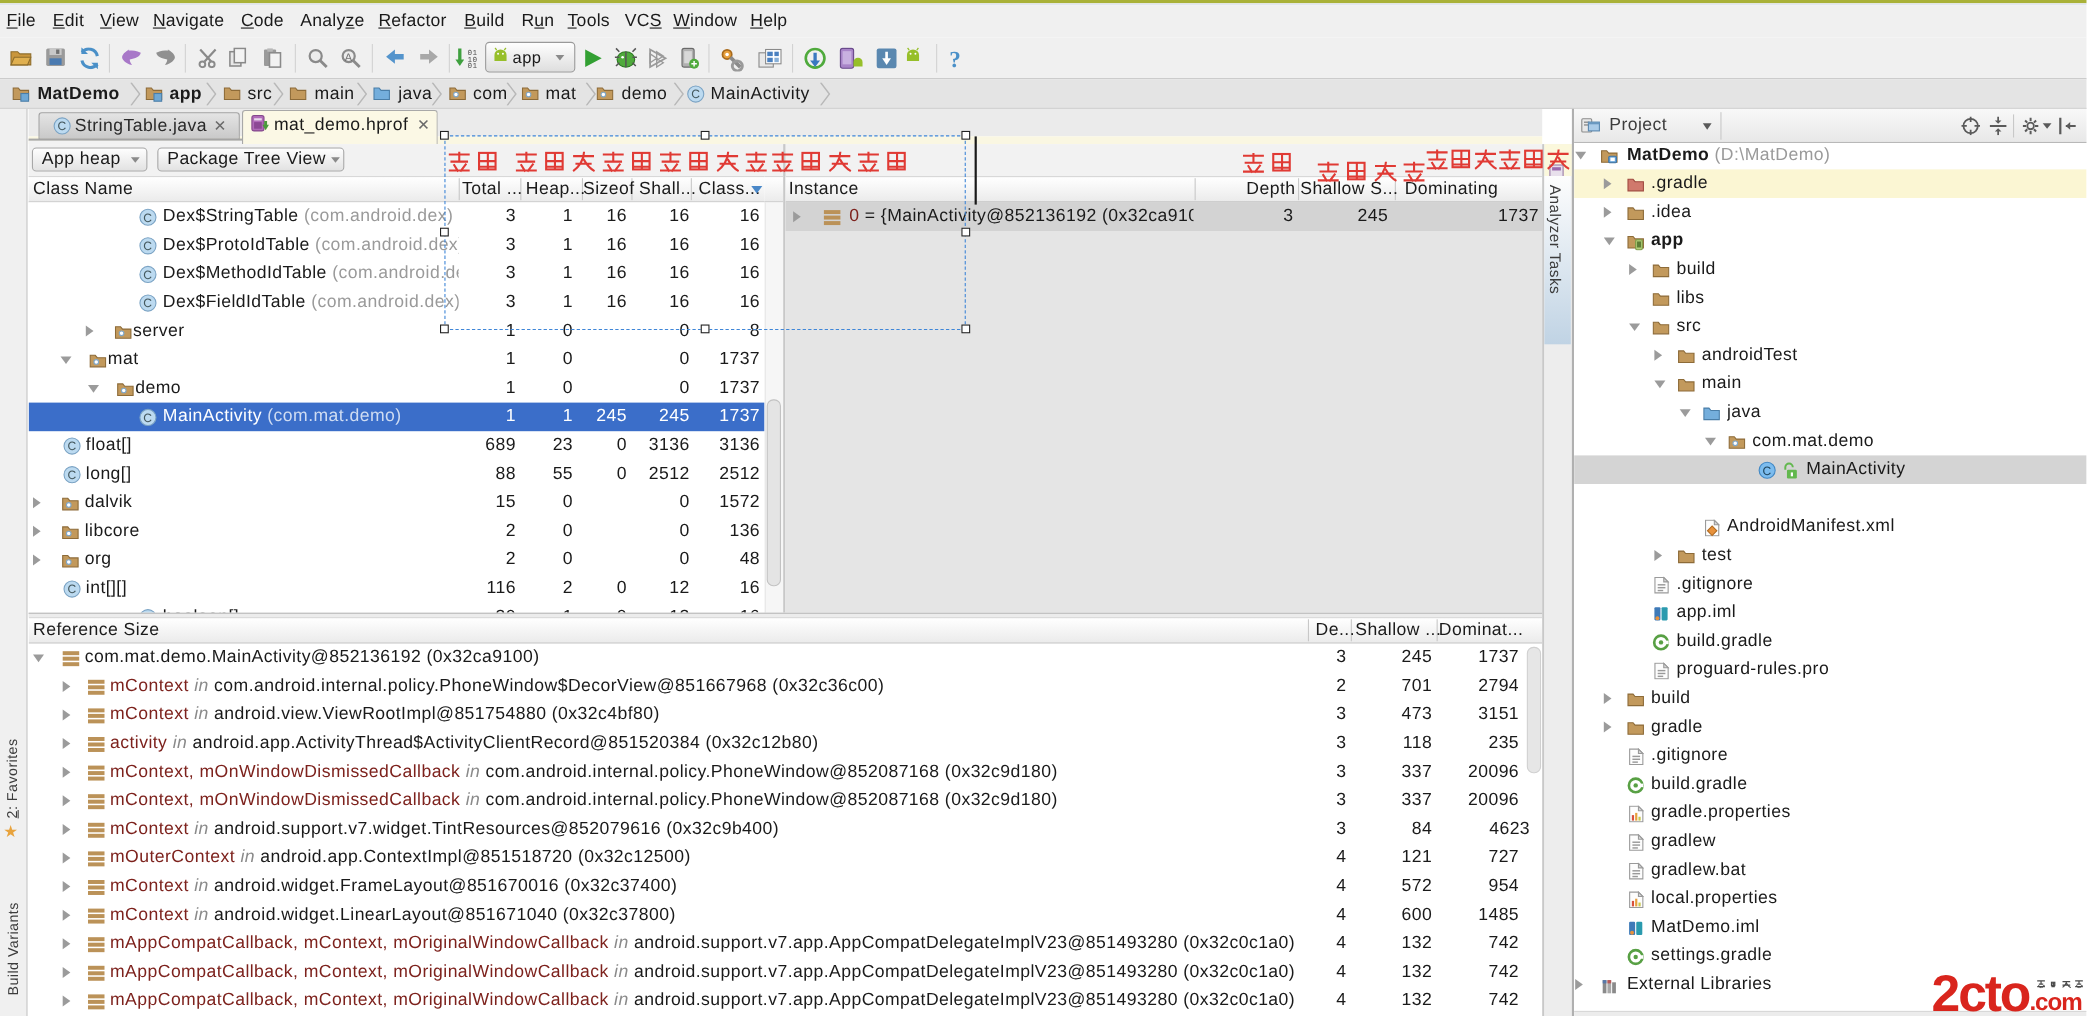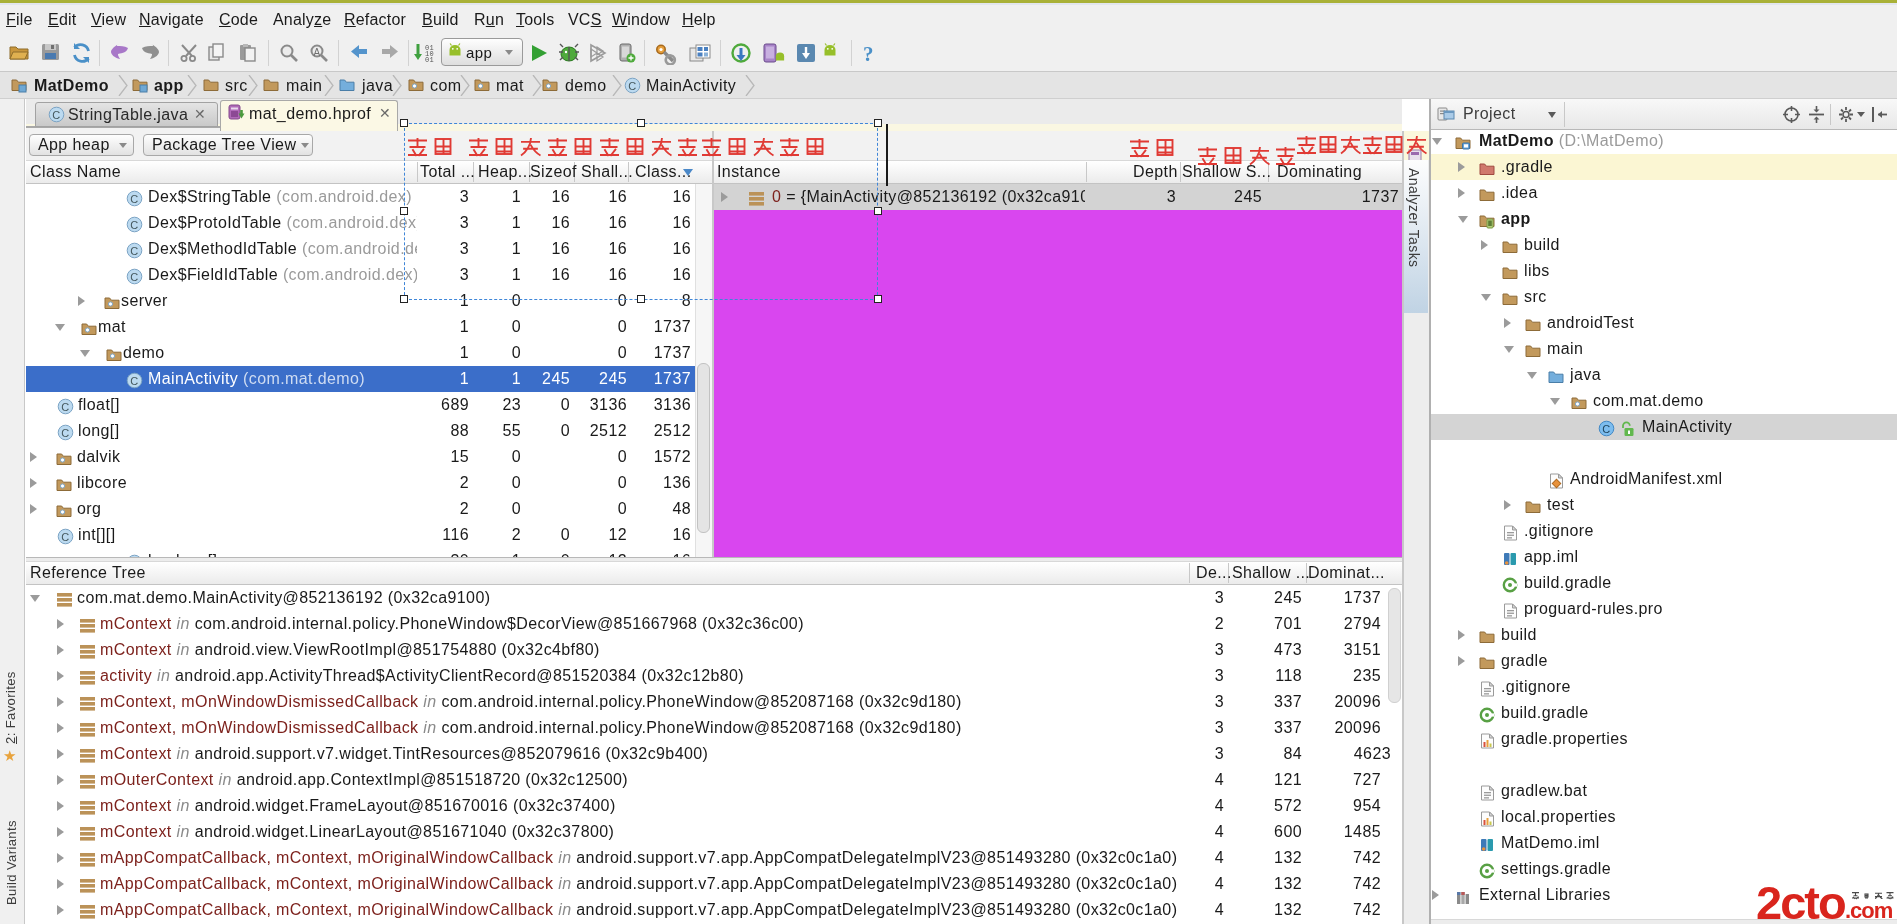--- a/index.html
+++ b/index.html
@@ -467,21 +467,21 @@
             <text x="8.5" y="12.5" text-anchor="middle" font-size="11" font-family="Liberation Sans" fill="#44585e">C</text>
           </svg></span>
         <span class="nm" style="left:122px;width:269px">boolean[]</span>
         <span class="num" style="right:226px;width:60px">30</span>
         <span class="num" style="right:174px;width:60px">1</span>
         <span class="num" style="right:125px;width:60px">0</span>
         <span class="num" style="right:68px;width:60px">12</span>
         <span class="num" style="right:4px;width:60px">16</span>
       </div>
 </div>
-<div class="abs" style="left:714px;top:160px;width:688px;height:397px;background:#d946ef;overflow:hidden">
+<div class="abs" style="left:714px;top:160px;width:688px;height:397px;background:#e5e5e5;overflow:hidden">
 <div class="hdr" style="left:0;top:0;width:688px;height:24px"></div>
 <div class="abs" style="left:3px;top:0;height:23px;line-height:23px">Instance</div>
 <div class="hsep" style="left:372px;top:2px;height:20px"></div>
 <div class="hsep" style="left:466px;top:2px;height:20px"></div>
 <div class="hsep" style="left:554px;top:2px;height:20px"></div>
 <div class="abs" style="left:419px;top:0;height:23px;line-height:23px">Depth</div>
 <div class="abs" style="left:468px;top:0;height:23px;line-height:23px">Shallow S...</div>
 <div class="abs" style="left:563px;top:0;height:23px;line-height:23px">Dominating Class</div>
 <div class="row" style="left:0;top:24px;width:688px;background:#d3d3d3">
 <span class="abs" style="left:7px;top:8px;width:0;height:0;border-left:7px solid #9b9b9b;border-top:5px solid transparent;border-bottom:5px solid transparent"></span>
@@ -492,21 +492,21 @@
           </svg></span>
 <span class="nm" style="left:58px;width:313px"><span class="maroon">0</span> = {MainActivity@852136192 (0x32ca9100</span>
 <span class="num" style="right:226px;width:60px">3</span>
 <span class="num" style="right:140px;width:60px">245</span>
 <span class="num" style="right:3px;width:70px">1737</span>
 </div>
     </div>
 <div class="abs" style="left:26px;top:557px;width:1376px;height:4px;background:#ececec;border-top:1px solid #b8b8b8"></div>
 <div class="abs" style="left:26px;top:561px;width:1376px;height:363px;background:#fff;overflow:hidden">
 <div class="hdr" style="left:0;top:0;width:1376px;height:24px"></div>
-<div class="abs" style="left:4px;top:0;height:23px;line-height:23px">Reference Tree</div>
+<div class="abs" style="left:4px;top:0;height:23px;line-height:23px">Reference Size</div>
 <div class="hsep" style="left:1163px;top:2px;height:20px"></div>
 <div class="hsep" style="left:1202px;top:2px;height:20px"></div>
 <div class="hsep" style="left:1280px;top:2px;height:20px"></div>
 <div class="abs" style="left:1170px;top:0;height:23px;line-height:23px">De...</div>
 <div class="abs" style="left:1206px;top:0;height:23px;line-height:23px">Shallow ...</div>
 <div class="abs" style="left:1282px;top:0;height:23px;line-height:23px">Dominat...</div>
 <div class="row" style="left:0;top:24px;width:1376px">
         <span class="abs" style="left:4px;top:10px;width:0;height:0;border-top:7px solid #9b9b9b;border-left:5px solid transparent;border-right:5px solid transparent"></span>
         <span class="ic" style="left:30px"><svg width="17" height="16" viewBox="0 0 17 16" style="">
             <rect x="1" y="1" width="15" height="3.6" fill="#bb9258"></rect>
@@ -884,20 +884,30 @@
       </div>
 <div class="row" style="left:0;top:596px;width:466px;">
         <span class="ic" style="left:48px"><svg width="16" height="16" viewBox="0 0 16 16" style="">
             <path d="M2.5 1h8l4 4v10h-12z" fill="#fdfdfd" stroke="#9a9a9a"></path>
             <path d="M10.5 1l4 4h-4z" fill="#d8d8d8" stroke="#9a9a9a"></path>
             <rect x="4.5" y="9" width="2" height="5" fill="#d8503c"></rect>
             <rect x="7.5" y="7" width="2" height="7" fill="#e8a03c"></rect>
             <rect x="10.5" y="10.5" width="2" height="3.5" fill="#c8c84c"></rect>
           </svg></span>
         <span class="nm" style="left:70px;width:396px">gradle.properties</span>
+      </div>
+<div class="row" style="left:0;top:622px;width:466px;">
+        <span class="ic" style="left:48px"><svg width="16" height="16" viewBox="0 0 16 16" style="">
+            <path d="M2.5 1h8l4 4v10h-12z" fill="#fdfdfd" stroke="#9a9a9a"></path>
+            <path d="M10.5 1l4 4h-4z" fill="#d8d8d8" stroke="#9a9a9a"></path>
+            <rect x="5" y="7" width="7" height="1.3" fill="#9a9a9a"></rect>
+            <rect x="5" y="9.6" width="7" height="1.3" fill="#9a9a9a"></rect>
+            <rect x="5" y="12.2" width="5" height="1.3" fill="#9a9a9a"></rect>
+          </svg></span>
+        <span class="nm" style="left:70px;width:396px">gradlew</span>
       </div>
 <div class="row" style="left:0;top:648px;width:466px;">
         <span class="ic" style="left:48px"><svg width="16" height="16" viewBox="0 0 16 16" style="">
             <path d="M2.5 1h8l4 4v10h-12z" fill="#fdfdfd" stroke="#9a9a9a"></path>
             <path d="M10.5 1l4 4h-4z" fill="#d8d8d8" stroke="#9a9a9a"></path>
             <rect x="5" y="7" width="7" height="1.3" fill="#9a9a9a"></rect>
             <rect x="5" y="9.6" width="7" height="1.3" fill="#9a9a9a"></rect>
             <rect x="5" y="12.2" width="5" height="1.3" fill="#9a9a9a"></rect>
           </svg></span>
         <span class="nm" style="left:70px;width:396px">gradlew.bat</span>

